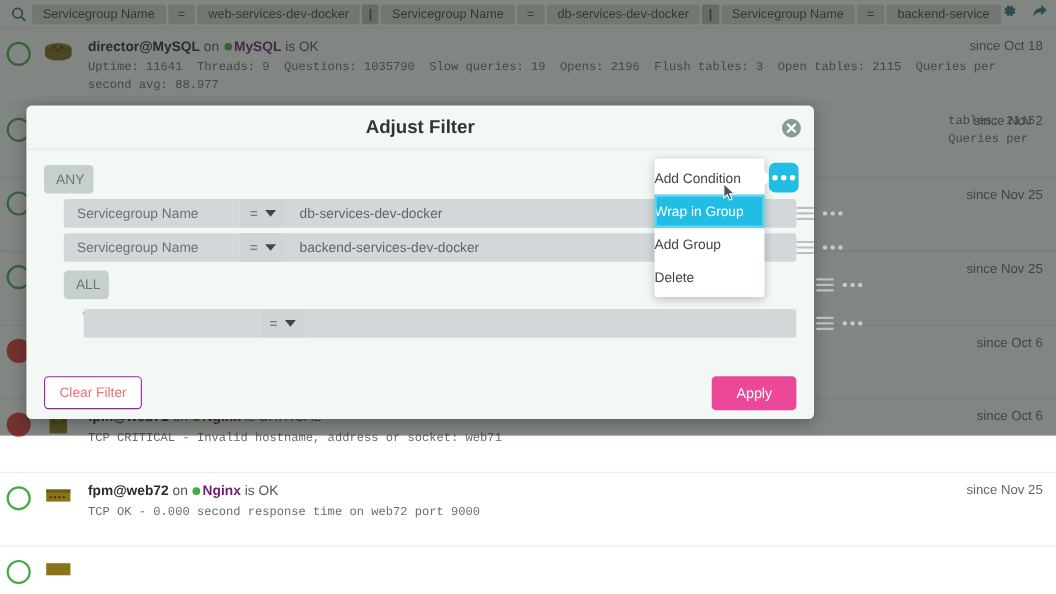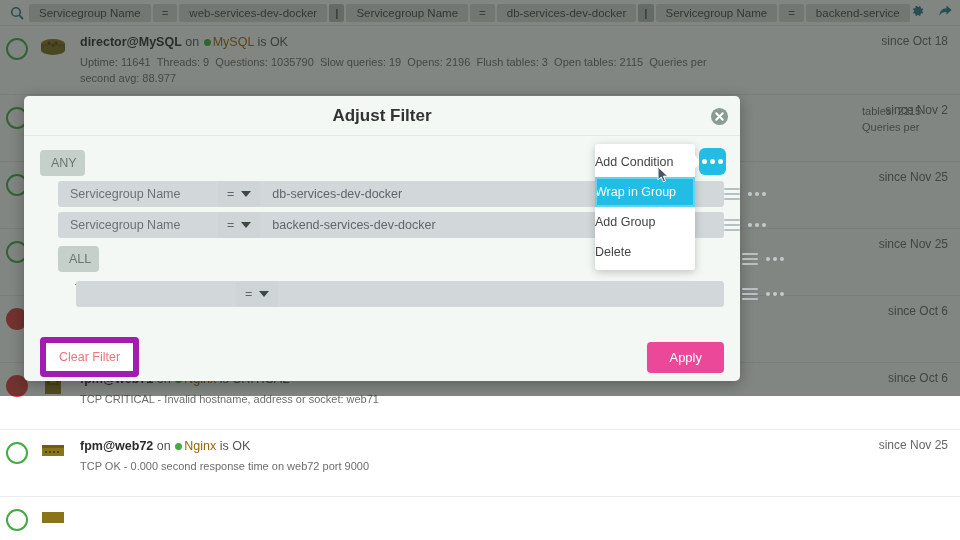--- a/index.html
+++ b/index.html
@@ -62,24 +62,24 @@
   }
   .svc-state.ok   { border: 2px solid #44aa44; background: transparent; }
   .svc-state.crit { background: #d93b3b; border: 2px solid #d93b3b; }
   .svc-icon {
     position: absolute; left: 38px; top: 10px;
     width: 30px; height: 22px;
   }
   .svc-head { margin-left: 46px; font-size: 12.5px; color:#555; line-height:16px; }
   .svc-head b { color:#2b2b2b; }
   .svc-dot { display:inline-block; width:7px; height:7px; border-radius:50%; background:#44aa44; margin:0 2px 0 1px; vertical-align: middle;}
-  .svc-plugin { color:#a16207; font-weight:normal; }
+  .svc-plugin { color:#701a75; font-weight:bold; }
   .svc-output {
     margin-left: 46px; margin-top: 4px;
-    font-family: Liberation Sans, sans-serif;
+    font-family: Liberation Mono, monospace;
     font-size: 11px; color:#6d6d6d; line-height: 16px;
     white-space: pre-wrap;
   }
   .svc-since {
     position: absolute; right: 12px; top: 8px;
     font-size: 12px; color:#666;
   }
 
   
   .statusbar {
@@ -161,21 +161,21 @@
 
   .empty-row .cond-col { width: 160px; }
   .empty-row .cond-val { background:#d2d7da; }
 
   .modal-footer {
     position:absolute; left:0; right:0; bottom:0; height:48px;
     display:flex; align-items:center; justify-content:space-between;
     padding: 0 16px;
   }
   .btn-clear {
-    background:#fff; border:6px solid #a21caf; color:#e8747a;
+    background:#fff; border:1px solid #a21caf; color:#e8747a;
     font-size:12.5px; padding:7px 13px; border-radius:4px;
     font-family:"Liberation Sans", sans-serif;
   }
   .btn-apply {
     background:#ec4899; border:none; color:#fff;
     font-size:13px; padding:8px 22px; border-radius:4px;
     font-family:"Liberation Sans", sans-serif;
   }
 
   

